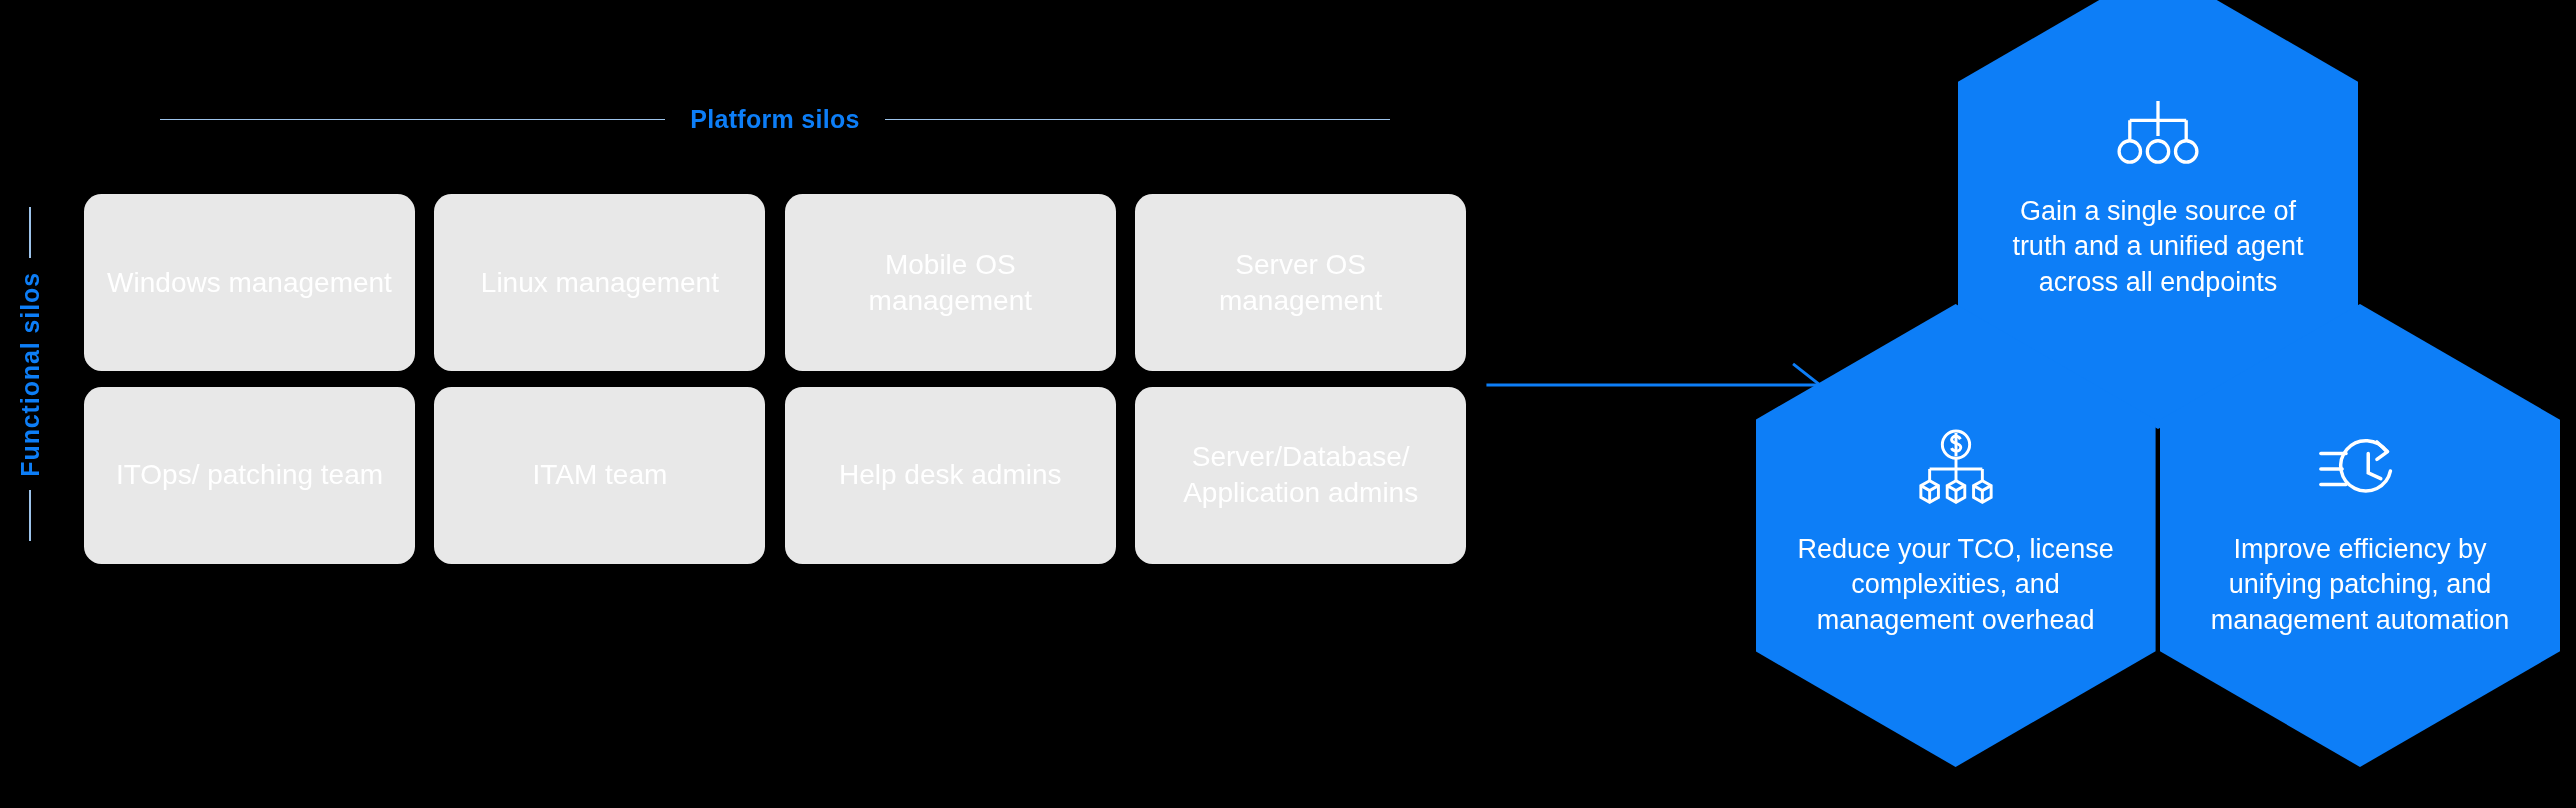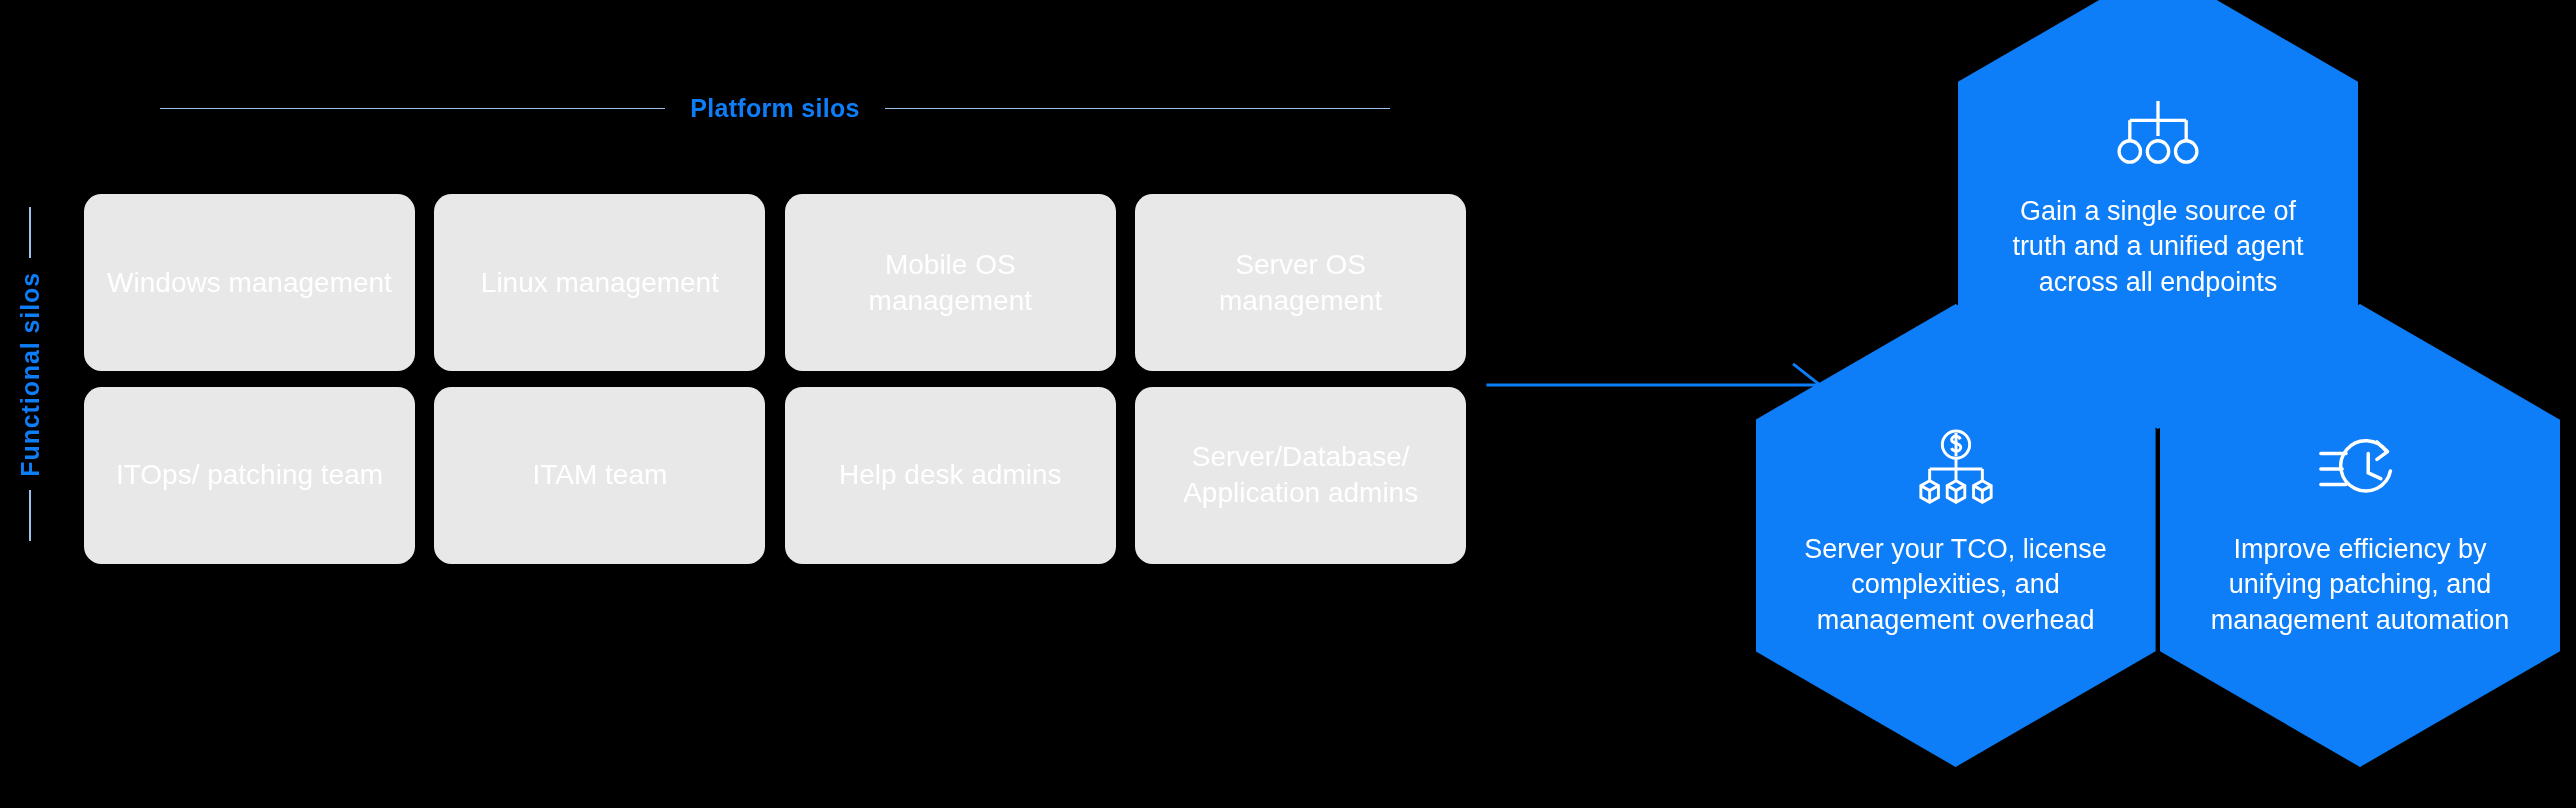--- a/index.html
+++ b/index.html
@@ -49,21 +49,21 @@
     font-weight: bold;
     letter-spacing: 0.9px;
     white-space: nowrap;
     line-height: 1;
   }
 
   
   #platform-header {
     position: absolute;
     left: 160px;
-    top: 92px;
+    top: 103px;
     width: 1230px;
     height: 33px;
     display: flex;
     align-items: center;
     gap: 25px;
   }
   #platform-header .hdr-rule {
     height: 1.9px;
     background: #9dc3ea;
     flex: 1 1 auto;
@@ -251,21 +251,21 @@
           <path d="M7 58l9 5 9-5"></path>
           <line x1="16" y1="63" x2="16" y2="75"></line>
           <path d="M43 53l-9 5v12l9 5 9-5V58z"></path>
           <path d="M34 58l9 5 9-5"></path>
           <line x1="43" y1="63" x2="43" y2="75"></line>
           <path d="M70 53l-9 5v12l9 5 9-5V58z"></path>
           <path d="M61 58l9 5 9-5"></path>
           <line x1="70" y1="63" x2="70" y2="75"></line>
         </svg>
       </div>
-      <div class="hex-text">Server your TCO, license complexities, and management overhead</div>
+      <div class="hex-text">Reduce your TCO, license complexities, and management overhead</div>
     </div>
 
     <div class="hex" id="hex-bottom-right">
       <div class="hex-icon">
         <svg width="87" height="68" viewBox="0 0 90 70" fill="none" stroke="#ffffff" stroke-width="3.6" stroke-linecap="round">
           <line x1="4" y1="18" x2="30" y2="18"></line>
           <line x1="4" y1="34" x2="26" y2="34"></line>
           <line x1="4" y1="50" x2="30" y2="50"></line>
           <path d="M72 16a26 26 0 10 4 20"></path>
           <polyline points="62,6 73,16 62,24" stroke-linejoin="round"></polyline>

